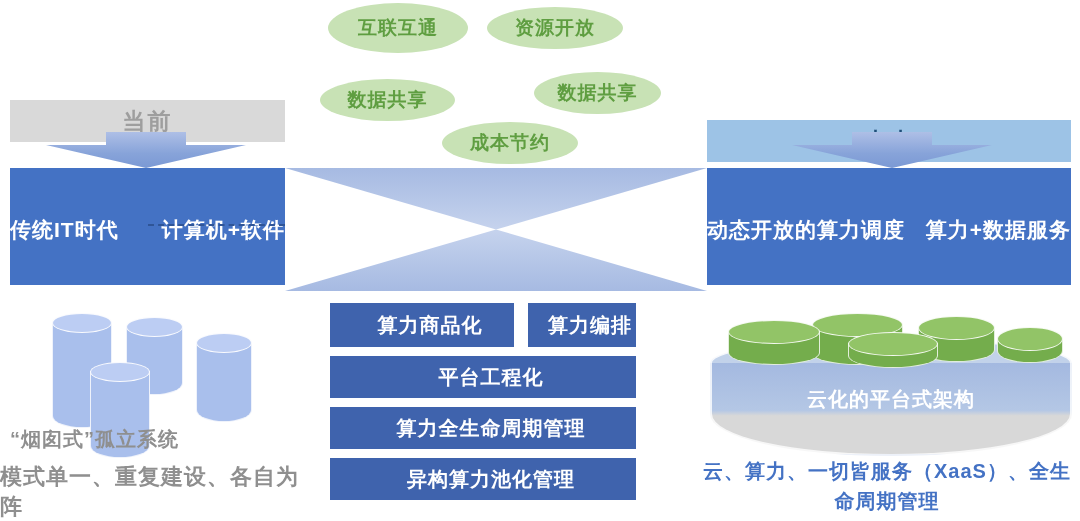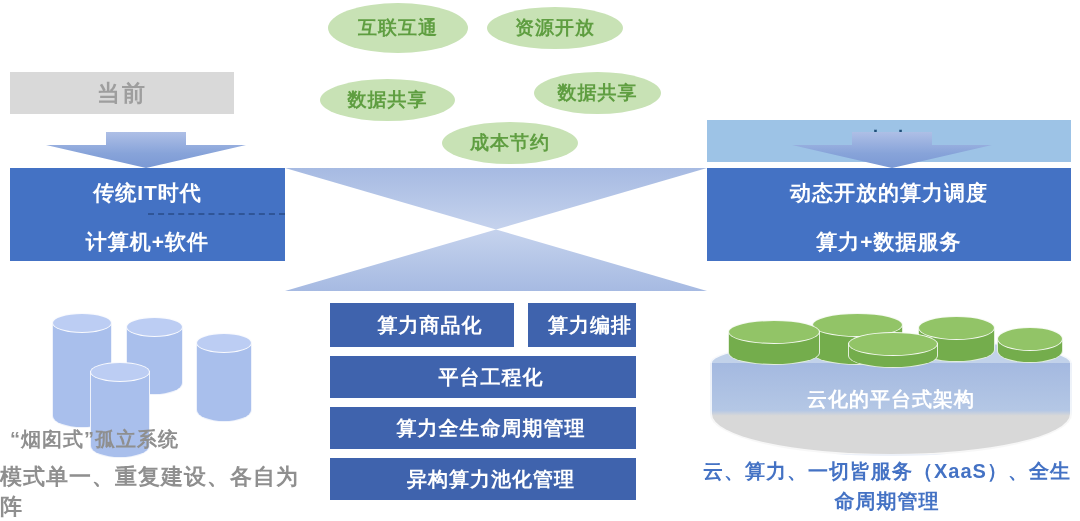--- a/index.html
+++ b/index.html
@@ -20,22 +20,22 @@
   .banner-current{background:#d9d9d9;color:#9e9e9e;}
   .banner-future{background:#9dc3e6;color:#1f4e79;margin-top:32px;}
   
   .block-arrow{
     position:absolute;width:200px;height:36px;
     background:linear-gradient(180deg,#aebfe6 0%,#87a3d9 60%,#7b99d4 100%);
     clip-path:polygon(30% 0,70% 0,70% 36%,100% 36%,50% 100%,0 36%,30% 36%);
   }
   
   .era-box{
-    position:absolute;top:168px;height:93px;background:#4472c4;color:#fff;
-    display:flex;flex-direction:column;align-items:center;justify-content:space-between;
+    position:absolute;top:168px;height:117px;background:#4472c4;color:#fff;
+    display:flex;align-items:center;justify-content:space-between;
     padding:11px 0 5px;box-sizing:border-box;font-size:21px;letter-spacing:1px;
   }
   .era-box .dash{
     position:absolute;left:50%;right:0;top:48%;border-top:2px dashed #2f5597;
   }
   
   .xwrap{position:absolute;left:285px;top:168px;width:422px;height:123px;}
   .xwrap .tri{position:absolute;left:0;width:100%;height:100%;}
   .xwrap .tri.top{
     clip-path:polygon(0 0,100% 0,50% 50%);
@@ -95,21 +95,21 @@
 <body>
 
 <div class="canvas">
 
   <div class="benefit" style="left:328px;top:3px;width:140px;height:50px;">互联互通</div>
   <div class="benefit" style="left:487px;top:7px;width:136px;height:42px;">资源开放</div>
   <div class="benefit" style="left:320px;top:79px;width:135px;height:42px;">数据共享</div>
   <div class="benefit" style="left:534px;top:72px;width:127px;height:42px;">数据共享</div>
   <div class="benefit" style="left:442px;top:122px;width:136px;height:42px;">成本节约</div>
 
-  <div class="banner banner-current" style="left:10px;top:72px;width:224px;">当前</div>
+  <div class="banner banner-current" style="left:10px;top:100px;width:275px;">当前</div>
   <div class="block-arrow" style="left:46px;top:132px;"></div>
   <div class="era-box" style="left:10px;width:275px;">
     <span>传统IT时代</span>
     <i class="dash"></i>
     <span>计算机+软件</span>
   </div>
 
   <div class="xwrap">
     <div class="tri top"></div>
     <div class="tri bottom"></div>

